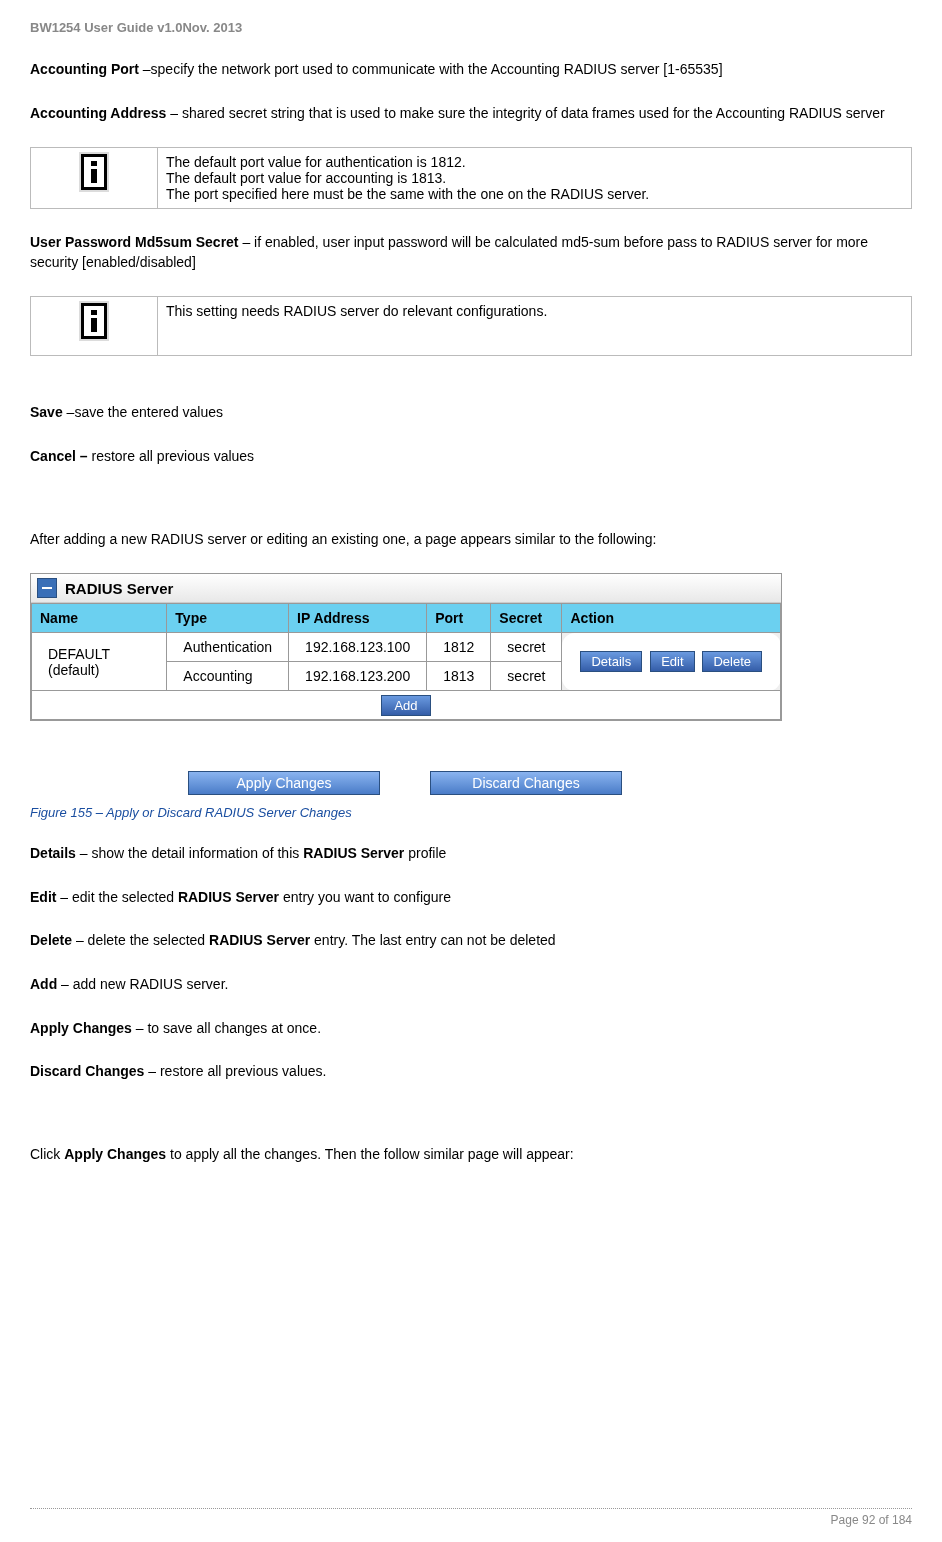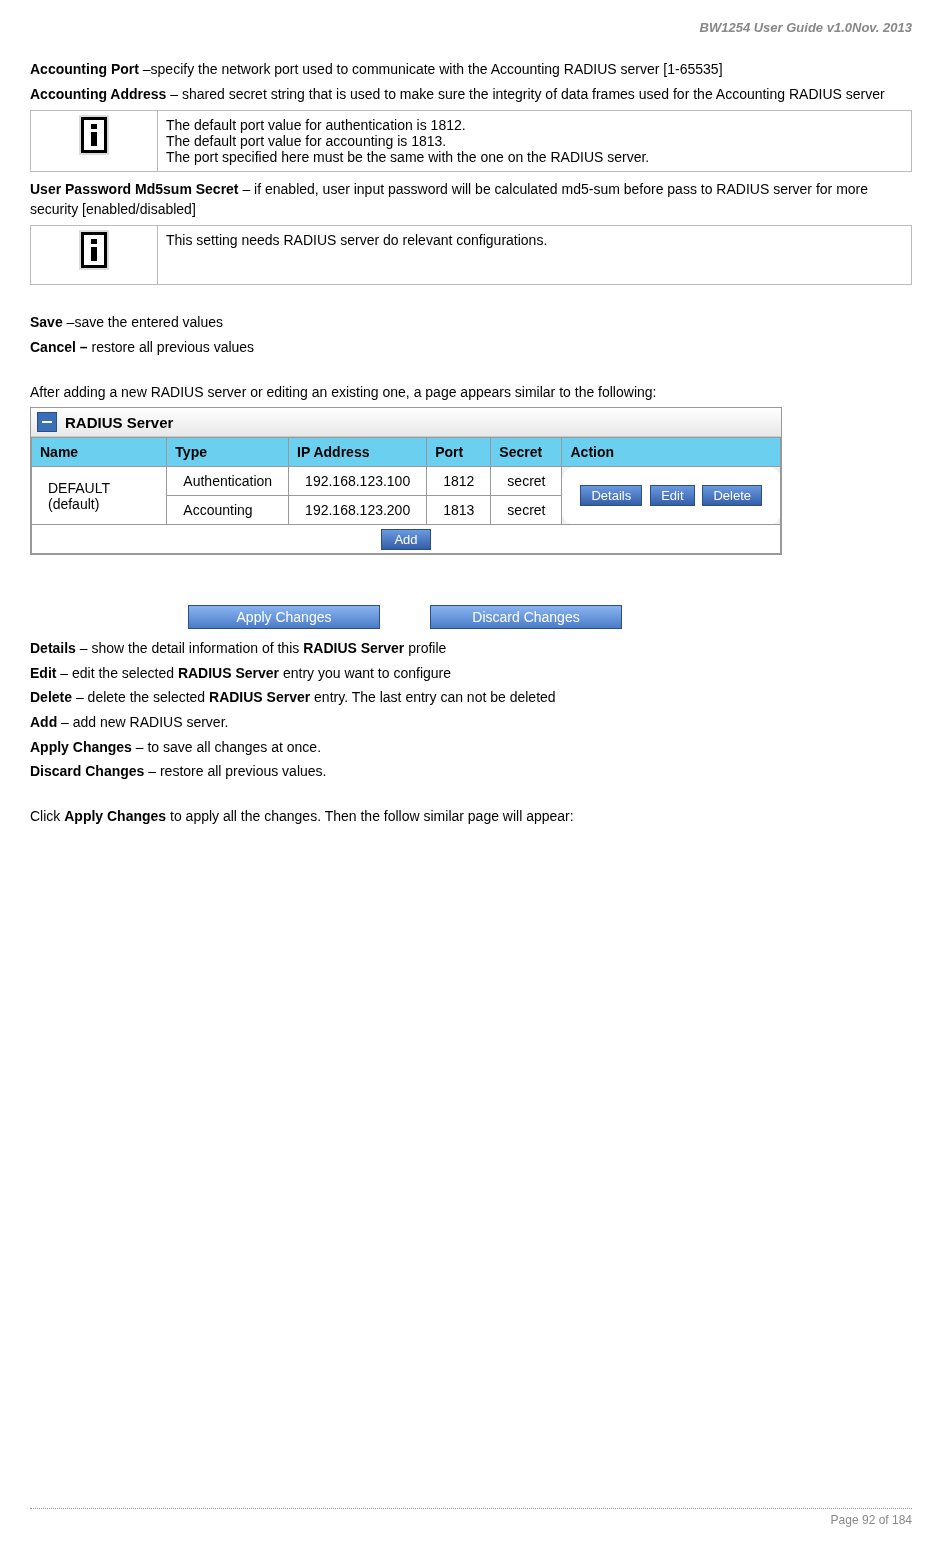--- a/index.html
+++ b/index.html
@@ -13,29 +13,28 @@
   .page {
     width: 942px;
     min-height: 1542px;
     margin: 0 auto;
     padding: 20px 30px 0 30px;
     box-sizing: border-box;
     position: relative;
   }
   .top-header {
     display: flex;
-    justify-content: flex-end;
+    justify-content: flex-start;
     font-size: 13px;
     color: #888;
-    font-style: italic;
     font-weight: bold;
     margin-bottom: 25px;
   }
   .para {
-    margin: 5px 0;
+    margin: 24px 0;
     line-height: 1.4;
   }
   .bold {
     font-weight: bold;
   }
   .note-table {
     border-collapse: collapse;
     width: 100%;
     margin: 6px 0 8px 0;
     padding-left: 8px;
@@ -295,20 +294,21 @@
       </tr>
     </tbody>
       </table>
   </div>
 
   <div class="apply-row">
     <span class="wide-btn">Apply Changes</span>
     <span class="wide-btn">Discard Changes</span>
   </div>
 
+  <p class="caption">Figure 155 – Apply or Discard RADIUS Server Changes</p>
 
   <p class="para">
     <span class="bold">Details</span><span> – show the detail information of this </span><span class="bold">RADIUS Server</span><span> profile</span>
   </p>
   <p class="para">
     <span class="bold">Edit</span><span> – edit the selected </span><span class="bold">RADIUS Server</span><span> entry you want to configure</span>
   </p>
   <p class="para">
     <span class="bold">Delete</span><span> – delete the selected </span><span class="bold">RADIUS Server</span><span> entry. The last entry can not be deleted</span>
   </p>

